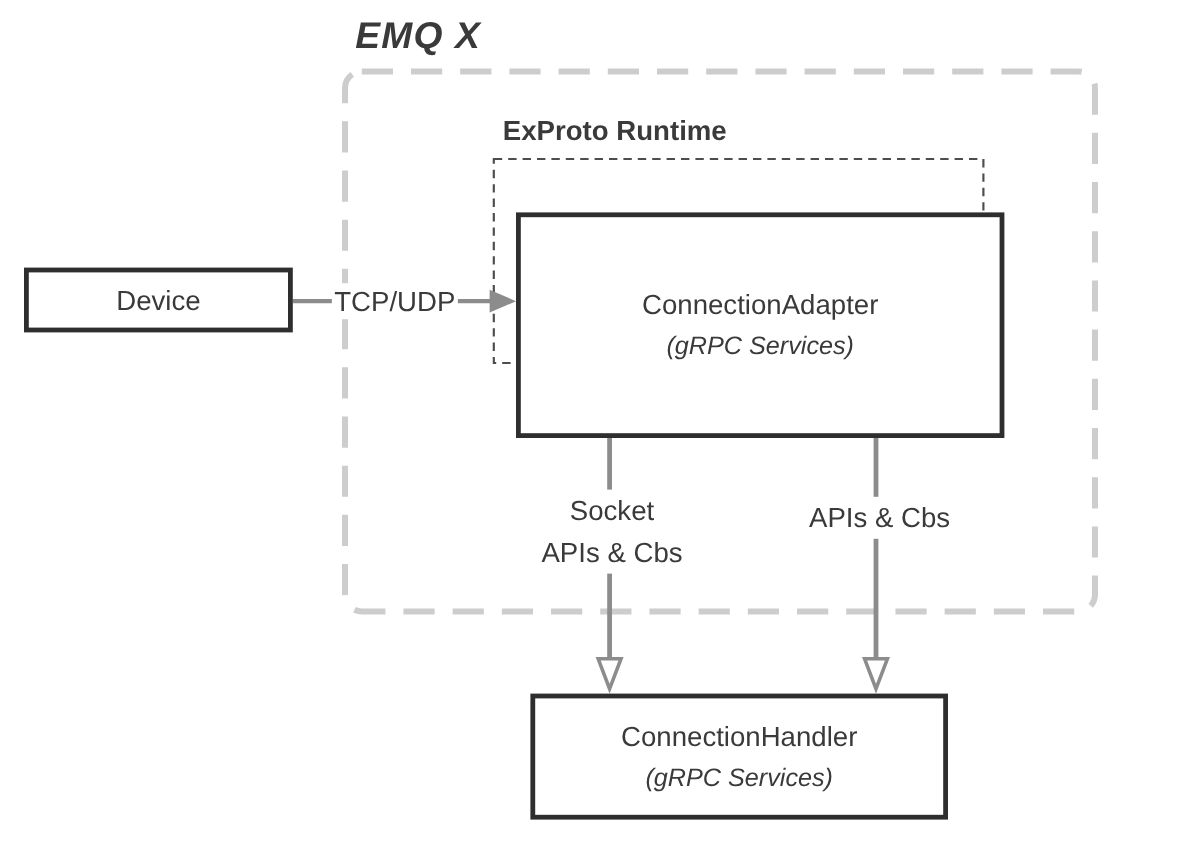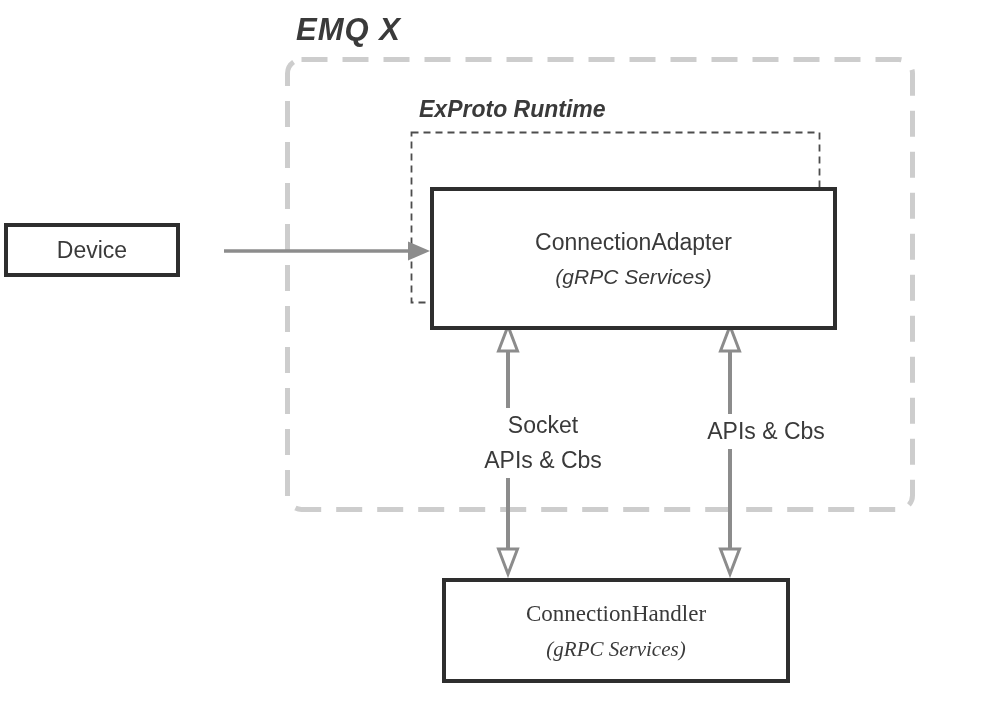--- a/index.html
+++ b/index.html
@@ -65,21 +65,20 @@
     font-style: italic;
     letter-spacing: 1px;
     white-space: nowrap;
   }
   .runtime-label {
     position: absolute;
     left: 419px;
     top: 96px;
     font-size: 23px;
     font-weight: 700;
-    font-style: italic;
     white-space: nowrap;
   }
   .node {
     position: absolute;
     background: #ffffff;
     border: 4px solid var(--box-border);
     display: flex;
     flex-direction: column;
     align-items: center;
     justify-content: center;
@@ -91,44 +90,43 @@
     color: var(--text);
     white-space: nowrap;
   }
   .node .node-sublabel {
     font-size: 21px;
     line-height: 34px;
     font-style: italic;
     color: var(--text);
     white-space: nowrap;
   }
-  .device-node   { left: 4px;  top: 223px; width: 176px; height: 54px; justify-content: center; }
-  .adapter-node  { left: 430px; top: 187px; width: 407px; height: 143px; }
-  .handler-node  { left: 442px; top: 578px; width: 348px; height: 105px; font-family: Liberation Serif, serif; }
+  .device-node   { left: 20px;  top: 223px; width: 224px; height: 54px; justify-content: center; }
+  .adapter-node  { left: 430px; top: 177px; width: 407px; height: 188px; }
+  .handler-node  { left: 442px; top: 578px; width: 348px; height: 105px; }
 
   .edge-label {
     position: absolute;
     background: #ffffff;
     font-size: 23px;
     color: var(--text);
     text-align: center;
     white-space: nowrap;
   }
   .tcp-label {
     left: 329px;
     top: 251px;
     transform: translate(-50%, -50%);
     padding: 1px 2px;
     line-height: 28px;
   }
   .v-edge-label {
     transform: translateX(-50%);
     line-height: 35px;
     padding: 0 6px;
-    margin-left: 33px;
   }
   .socket-label { left: 510px; top: 408px; }
   .pubsub-label { left: 733px; top: 414px; }
 </style>
 </head>
 <body>
 
 <div class="canvas">
 
   <svg class="layer-svg" viewBox="0 0 996 716">
@@ -165,20 +163,21 @@
   <div class="node adapter-node">
     <div class="node-label">ConnectionAdapter</div>
     <div class="node-sublabel">(gRPC Services)</div>
   </div>
 
   <div class="node handler-node">
     <div class="node-label">ConnectionHandler</div>
     <div class="node-sublabel">(gRPC Services)</div>
   </div>
 
+  <div class="edge-label tcp-label">TCP/UDP</div>
 
   <div class="edge-label v-edge-label socket-label">
     <div>Socket</div>
     <div>APIs &amp; Cbs</div>
   </div>
 
   <div class="edge-label v-edge-label pubsub-label">
     <div>APIs &amp; Cbs</div>
   </div>
 

